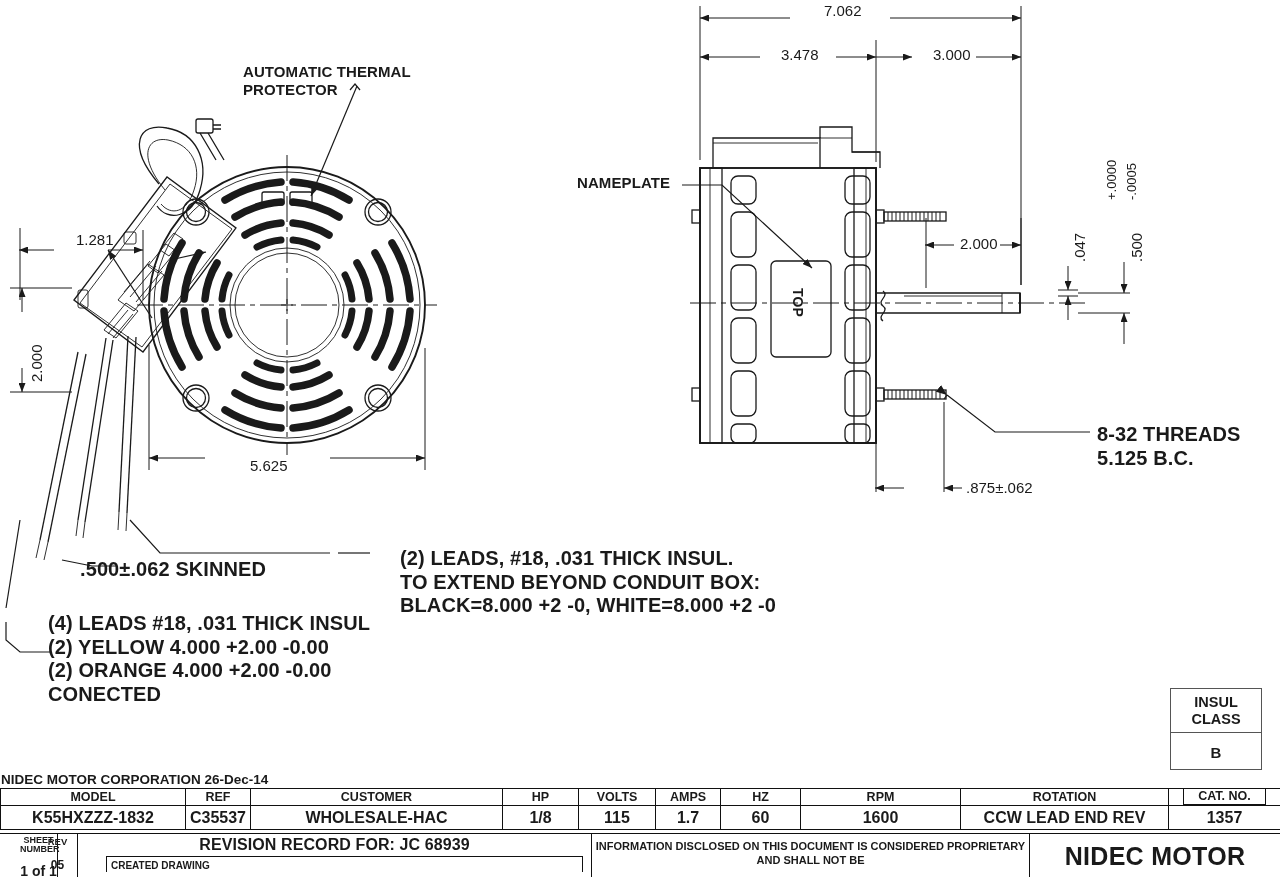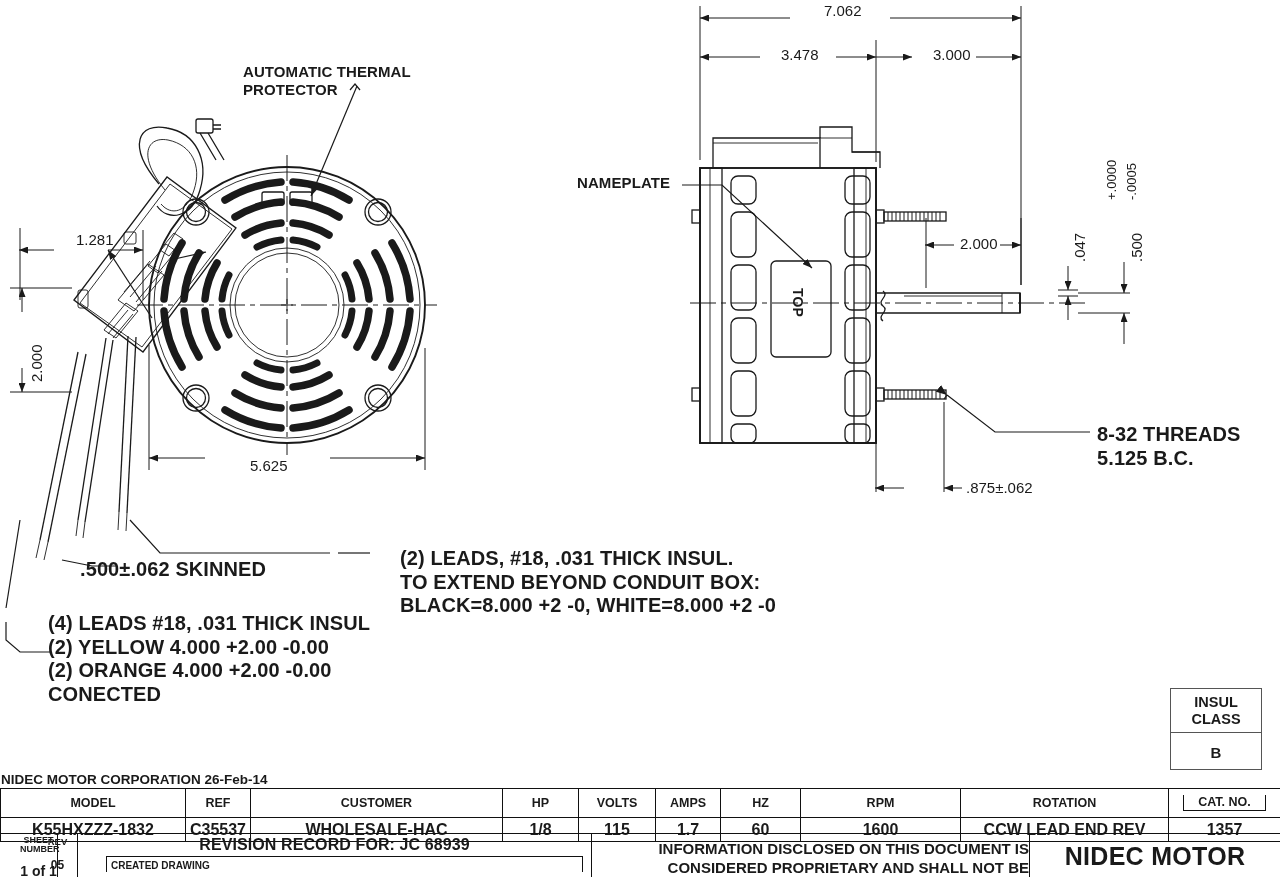--- a/index.html
+++ b/index.html
@@ -55,21 +55,21 @@
     position:absolute; left:0; top:0; width:1280px; height:18px;
     font-size:13.5px; font-weight:600; padding-left:1px;
     display:flex; align-items:center;
   }
   .tb-tablewrap { position:absolute; left:0; top:18px; width:1280px; }
   table.tbl { border-collapse:collapse; width:1280px; table-layout:fixed; }
   table.tbl td {
     border:1.6px solid #111;
     text-align:center; vertical-align:middle; padding:0;
   }
-  tr.hdrow td { height:29px; font-size:12.5px; font-weight:600; }
+  tr.hdrow td { height:17px; font-size:12.5px; font-weight:600; }
   tr.valrow td { height:24px; font-size:16px; font-weight:700; }
   td.nb-r { border-right:none; }
   .catbox {
     display:inline-block; border:1.5px solid #111; border-top:none;
     padding:0 14px; font-size:12.5px; font-weight:600; line-height:15px;
   }
 
   
   .bb { position:absolute; left:0; top:63px; width:1280px; height:44px;
         border-top:1.6px solid #111; }
@@ -90,21 +90,21 @@
   .rectitle {
     font-size:16px; font-weight:700; text-align:center; padding-top:2px;
     letter-spacing:0.1px;
   }
   .recsub {
     position:absolute; left:28px; top:22px; right:8px; height:16px;
     border:1.3px solid #111; border-bottom:none;
     font-size:10px; font-weight:700; padding:3px 16px 0 4px;
   }
   .infotxt {
-    font-size:15px; font-weight:600; text-align:right; line-height:1.28;
+    font-size:11px; font-weight:600; text-align:center; line-height:1.28;
     padding-top:5px;
   }
   .logotxt {
     font-size:25px; font-weight:800; text-align:center; line-height:44px;
     letter-spacing:0.3px;
   }
 </style>
 </head>
 <body>
 
@@ -417,21 +417,21 @@
 CONECTED</div>
 
 <div class="insul">
   <div class="hd">INSUL
 CLASS</div>
   <div class="vl">B</div>
 </div>
 
 <div class="tb">
 
-  <div class="tb-hdr">NIDEC MOTOR CORPORATION 26-Feb-14</div>
+  <div class="tb-hdr">NIDEC MOTOR CORPORATION 26-Dec-14</div>
 
   <div class="tb-tablewrap">
     <table class="tbl">
       <colgroup>
         <col style="width:185px">
             <col style="width:65px">
             <col style="width:252px">
         <col style="width:76px">
             <col style="width:77px">
             <col style="width:65px">

